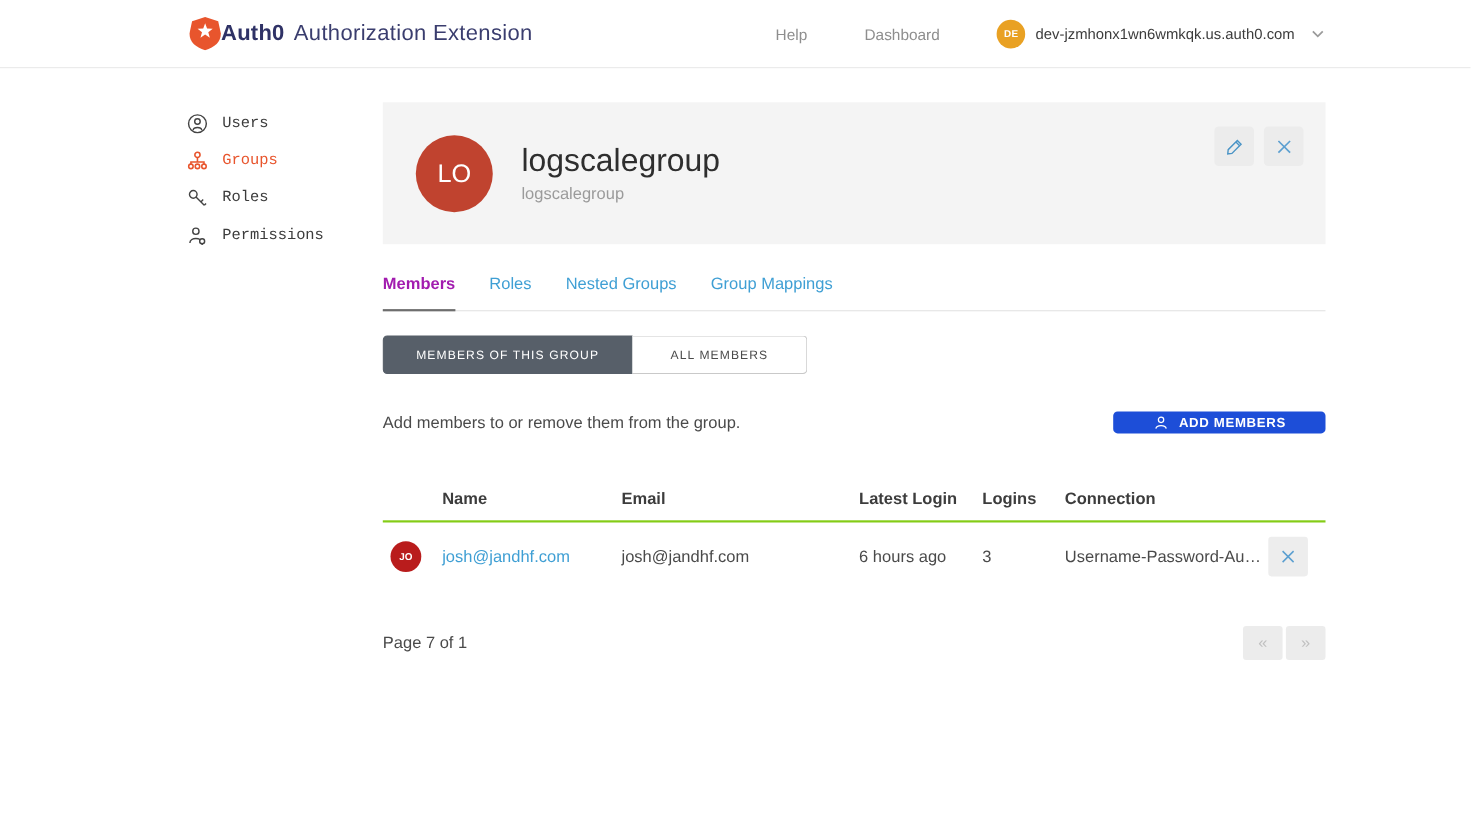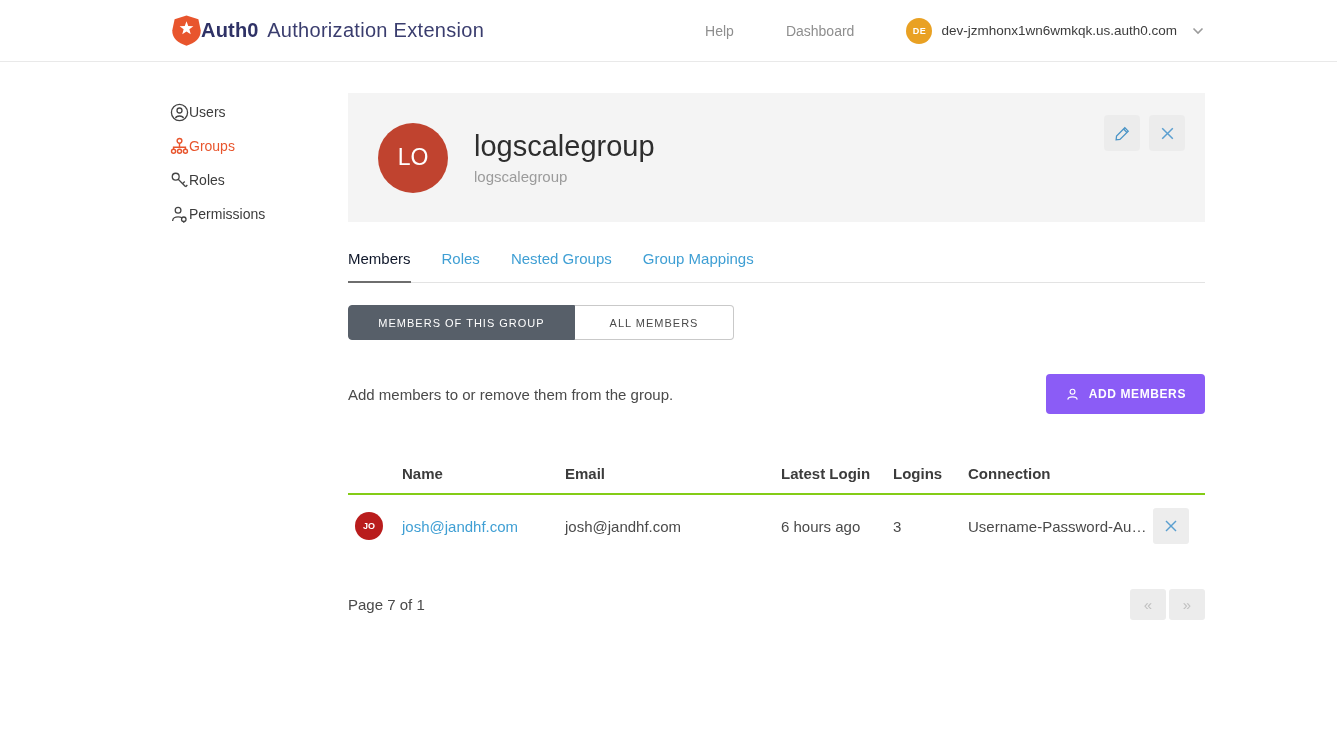--- a/index.html
+++ b/index.html
@@ -16,57 +16,57 @@
   .nav-link { font-size:14px; color:#8e8e8e; text-decoration:none; cursor:pointer; margin-right:52px; }
   .tenant { display:flex; align-items:center; gap:9px; cursor:pointer; }
   .tenant-avatar { width:26px; height:26px; border-radius:50%; color:#fff; font-size:9px; font-weight:bold;
                    display:flex; align-items:center; justify-content:center; letter-spacing:0.3px; }
   .tenant-domain { font-size:13.5px; color:#3c3c3c; }
   .tenant .chev { margin-left:6px; display:flex; }
 
   
   .content { display:flex; align-items:flex-start; }
   .sidebar { margin-left:170px; width:178px; padding-top:33px; }
-  .sidebar-item { display:flex; align-items:center; gap:0; height:34px; font-size:14px;
-                  color:#3c3c3c; cursor:pointer; }
+  .sidebar-item { display:flex; align-items:center; gap:13px; height:34px; font-size:14px;
+                  color:#3c3c3c; cursor:pointer;font-family:Liberation Mono, monospace; }
   .sidebar-item.active { color:#e8552d; }
   .sidebar-item .icn { width:19px; display:flex; justify-content:center; }
   .main { width:857px; padding-top:31px; }
 
   
   .group-panel { background:#f4f4f4; height:129px; display:flex; align-items:center;
                  padding:0 30px; position:relative; }
   .group-avatar { width:70px; height:70px; border-radius:50%; color:#fff; font-size:23px;
                   display:flex; align-items:center; justify-content:center; margin-right:26px; flex:none; }
   .group-title { font-size:29px; font-weight:400; color:#2e2e2e; line-height:1.15; }
   .group-subtitle { font-size:15px; color:#9b9b9b; margin-top:5px; }
   .panel-actions { position:absolute; top:22px; right:20px; display:flex; gap:9px; }
   .icon-btn { width:36px; height:36px; border:none; border-radius:4px; background:#ececec;
               display:flex; align-items:center; justify-content:center; cursor:pointer; }
 
   
   .tabs { display:flex; margin-top:28px; border-bottom:1px solid #e3e3e3; }
   .tab { font-size:15px; color:#3f9fd4; padding:0 0 15px 0; margin-right:31px; cursor:pointer; position:relative; }
-  .tab.active { color:#0f172a; }
+  .tab.active { color:#a21caf;font-weight:bold; }
   .tab.active::after { content:""; position:absolute; left:0; right:0; bottom:-1px; height:2px; background:#6e6e6e; }
 
   
   .toggle-group { display:flex; margin-top:22px; }
   .toggle-btn { height:35px; font-size:11px; letter-spacing:1px; font-weight:400; cursor:pointer;
                 display:flex; align-items:center; justify-content:center; }
   .toggle-btn.active { background:#575f69; color:#fff; border:1px solid #575f69;
                        border-radius:4px 0 0 4px; width:227px; }
   .toggle-btn.inactive { background:#fff; color:#4a4a4a; border:1px solid #c9c9c9; border-left:none;
                          border-radius:0 4px 4px 0; width:159px; }
 
   
   .members-header { margin-top:34px; display:flex; align-items:center; justify-content:space-between; }
   .members-desc { font-size:15px; color:#4a4a4a; }
-  .add-btn { background:#8b5cf6; color:#fff; border:none; border-radius:4px; height:40px;
-             padding:0 19px; font-size:12px; font-weight:bold; letter-spacing:0.6px;
+  .add-btn { background:#1d4ed8; color:#fff; border:none; border-radius:4px; height:20px;
+             padding:0 36px; font-size:12px; font-weight:bold; letter-spacing:0.6px;
              display:flex; align-items:center; gap:9px; cursor:pointer;
              font-family:"Liberation Sans", sans-serif; }
 
   
   .members-table { margin-top:40px; }
   .t-row { display:flex; align-items:center; }
   .t-head { height:41px; border-bottom:2px solid #84cc16; font-size:15px; font-weight:bold; color:#3c3c3c; }
   .t-body-row { height:62px; font-size:15px; color:#4a4a4a; }
   .col-avatar { width:54px; padding-left:7px; }
   .col-name { width:163px; }

